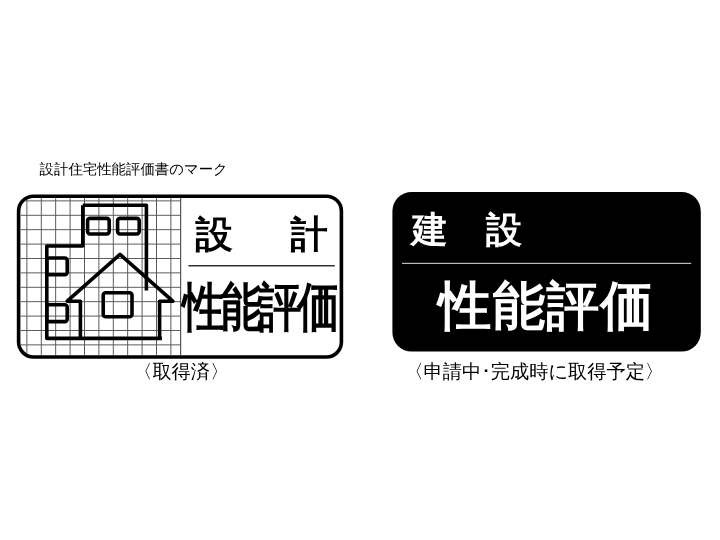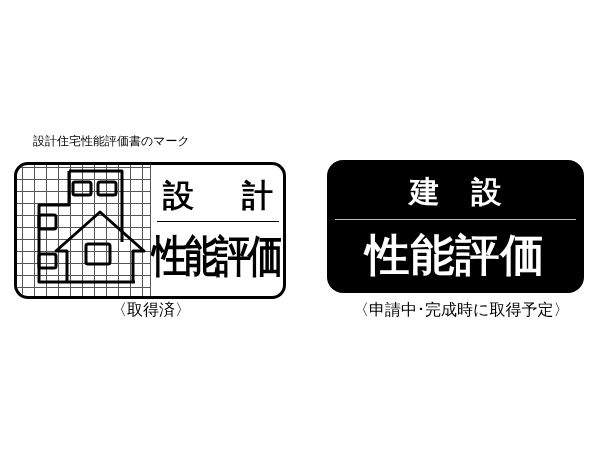--- a/index.html
+++ b/index.html
@@ -11,25 +11,25 @@
       linear-gradient(to right,#555 1px,transparent 1px),
       linear-gradient(to bottom,#555 1px,transparent 1px);
     background-size:12px 12px;background-position:5px 2px;}
   .grid-divider{position:absolute;left:133px;top:0;width:1px;height:131px;background:#555;}
   .house{position:absolute;left:0;top:0;}
   .left-top-text{position:absolute;left:140px;top:10px;width:122px;font-family:"DejaVu Serif",serif;font-size:31px;font-weight:bold;display:flex;justify-content:space-between;padding:0 6px;box-sizing:border-box;}
   .left-rule{position:absolute;left:140px;top:56px;width:122px;height:1px;background:#000;}
   .left-bottom-text{position:absolute;left:135px;top:62px;font-family:"DejaVu Sans",sans-serif;font-size:35px;font-weight:bold;letter-spacing:-3px;transform:scaleY(1.25);transform-origin:top left;white-space:nowrap;}
   .caption-left{position:absolute;left:111px;top:300px;font-family:Liberation Serif, serif;font-size:16px;white-space:nowrap;}
   .right-badge{position:absolute;left:327px;top:160px;width:257px;height:133px;background:#000;border-radius:16px;color:#fff;}
-  .right-top-text{position:absolute;left:0;top:12px;width:257px;text-align:center;font-size:30px;font-weight:bold;letter-spacing:0;}
+  .right-top-text{position:absolute;left:0;top:12px;width:257px;text-align:left;font-size:30px;font-weight:bold;letter-spacing:0;}
   .right-top-text span{display:inline-block;margin:0 16px;}
   .right-rule{position:absolute;left:8px;top:59px;width:241px;height:1px;background:#bbb;}
   .right-bottom-text{position:absolute;left:0;top:66px;width:257px;text-align:center;font-size:44px;font-weight:bold;letter-spacing:1px;white-space:nowrap;}
-  .caption-right{position:absolute;left:337px;top:300px;font-family:"DejaVu Serif",serif;font-size:16px;white-space:nowrap;margin-left:16px;}
+  .caption-right{position:absolute;left:337px;top:300px;font-family:"DejaVu Serif",serif;font-size:16px;white-space:nowrap;}
 </style>
 </head>
 <body>
 
 <div class="caption-top">設計住宅性能評価書のマーク</div>
 
 <div class="left-badge">
   <div class="grid"></div>
   <div class="grid-divider"></div>
   <svg class="house" width="134" height="131" viewBox="0 0 134 131">

